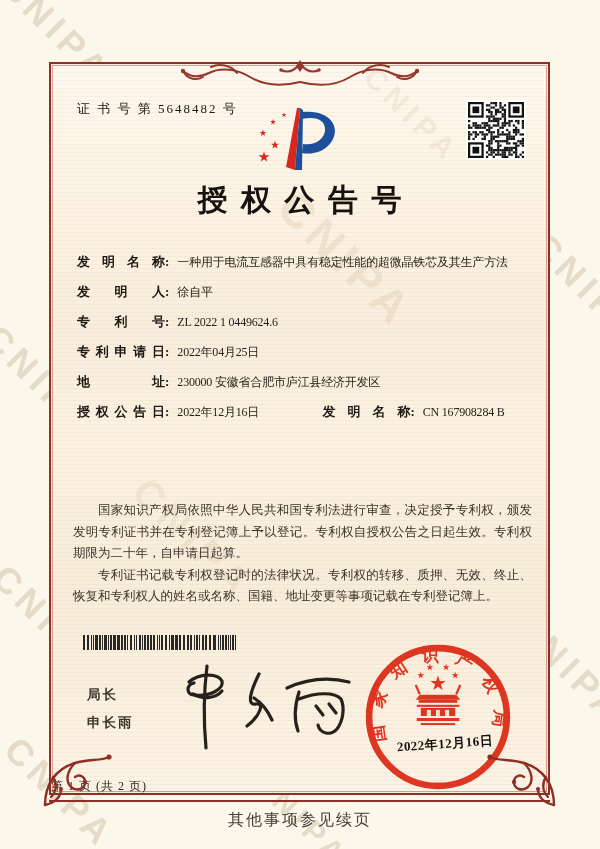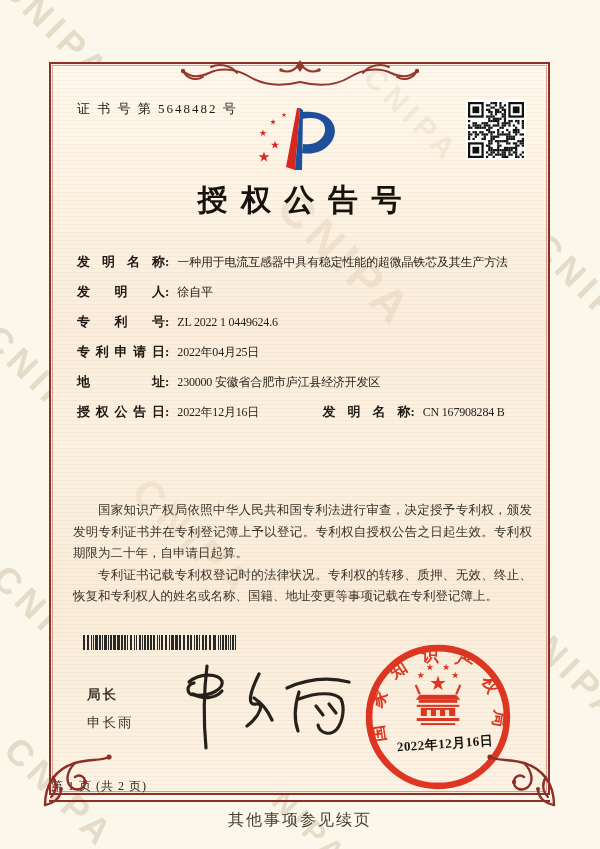--- a/index.html
+++ b/index.html
@@ -48,21 +48,21 @@
   .fcolon{font-weight:600;margin-right:8px;}
   .fvalue{font-size:12px;letter-spacing:-.2px;color:#26211b;font-weight:500;}
   .fpair2{margin-left:30px;}
   
   .bodytext{position:absolute;left:22px;right:16px;top:436px;z-index:3;
     font-size:12.5px;line-height:21.5px;color:#3a332a;text-align:justify;}
   .bodytext p{margin:0;text-indent:2em;}
   
   .barcode{position:absolute;left:32px;top:571px;z-index:3;}
   .sig-title{position:absolute;left:36px;top:622px;font-size:13.5px;font-weight:600;color:#3b342b;z-index:3;letter-spacing:2px;}
-  .sig-name{position:absolute;left:36px;top:650px;font-size:13.5px;font-weight:400;color:#3b342b;z-index:3;letter-spacing:2px;}
+  .sig-name{position:absolute;left:36px;top:650px;font-size:13.5px;font-weight:700;color:#3b342b;z-index:3;letter-spacing:2px;}
   .sig-script{position:absolute;left:118px;top:594px;z-index:3;}
   .seal{position:absolute;left:311px;top:577px;z-index:3;mix-blend-mode:multiply;opacity:.96;}
   .seal-date{
     position:absolute;left:306px;top:671px;width:176px;text-align:center;z-index:4;
     font-size:13px;font-weight:700;letter-spacing:.5px;color:#15120e;transform:rotate(-4deg);
   }
   .page-info{position:absolute;left:0;right:0;top:714px;text-align:left;font-size:12px;color:#2a251f;z-index:3;letter-spacing:1px;}
   .note{position:absolute;left:0;right:0;top:810px;text-align:center;font-size:16px;color:#464035;z-index:2;letter-spacing:2px;}
   
   .ornament-top{position:absolute;left:50%;transform:translateX(-50%);top:-8px;z-index:4;}

